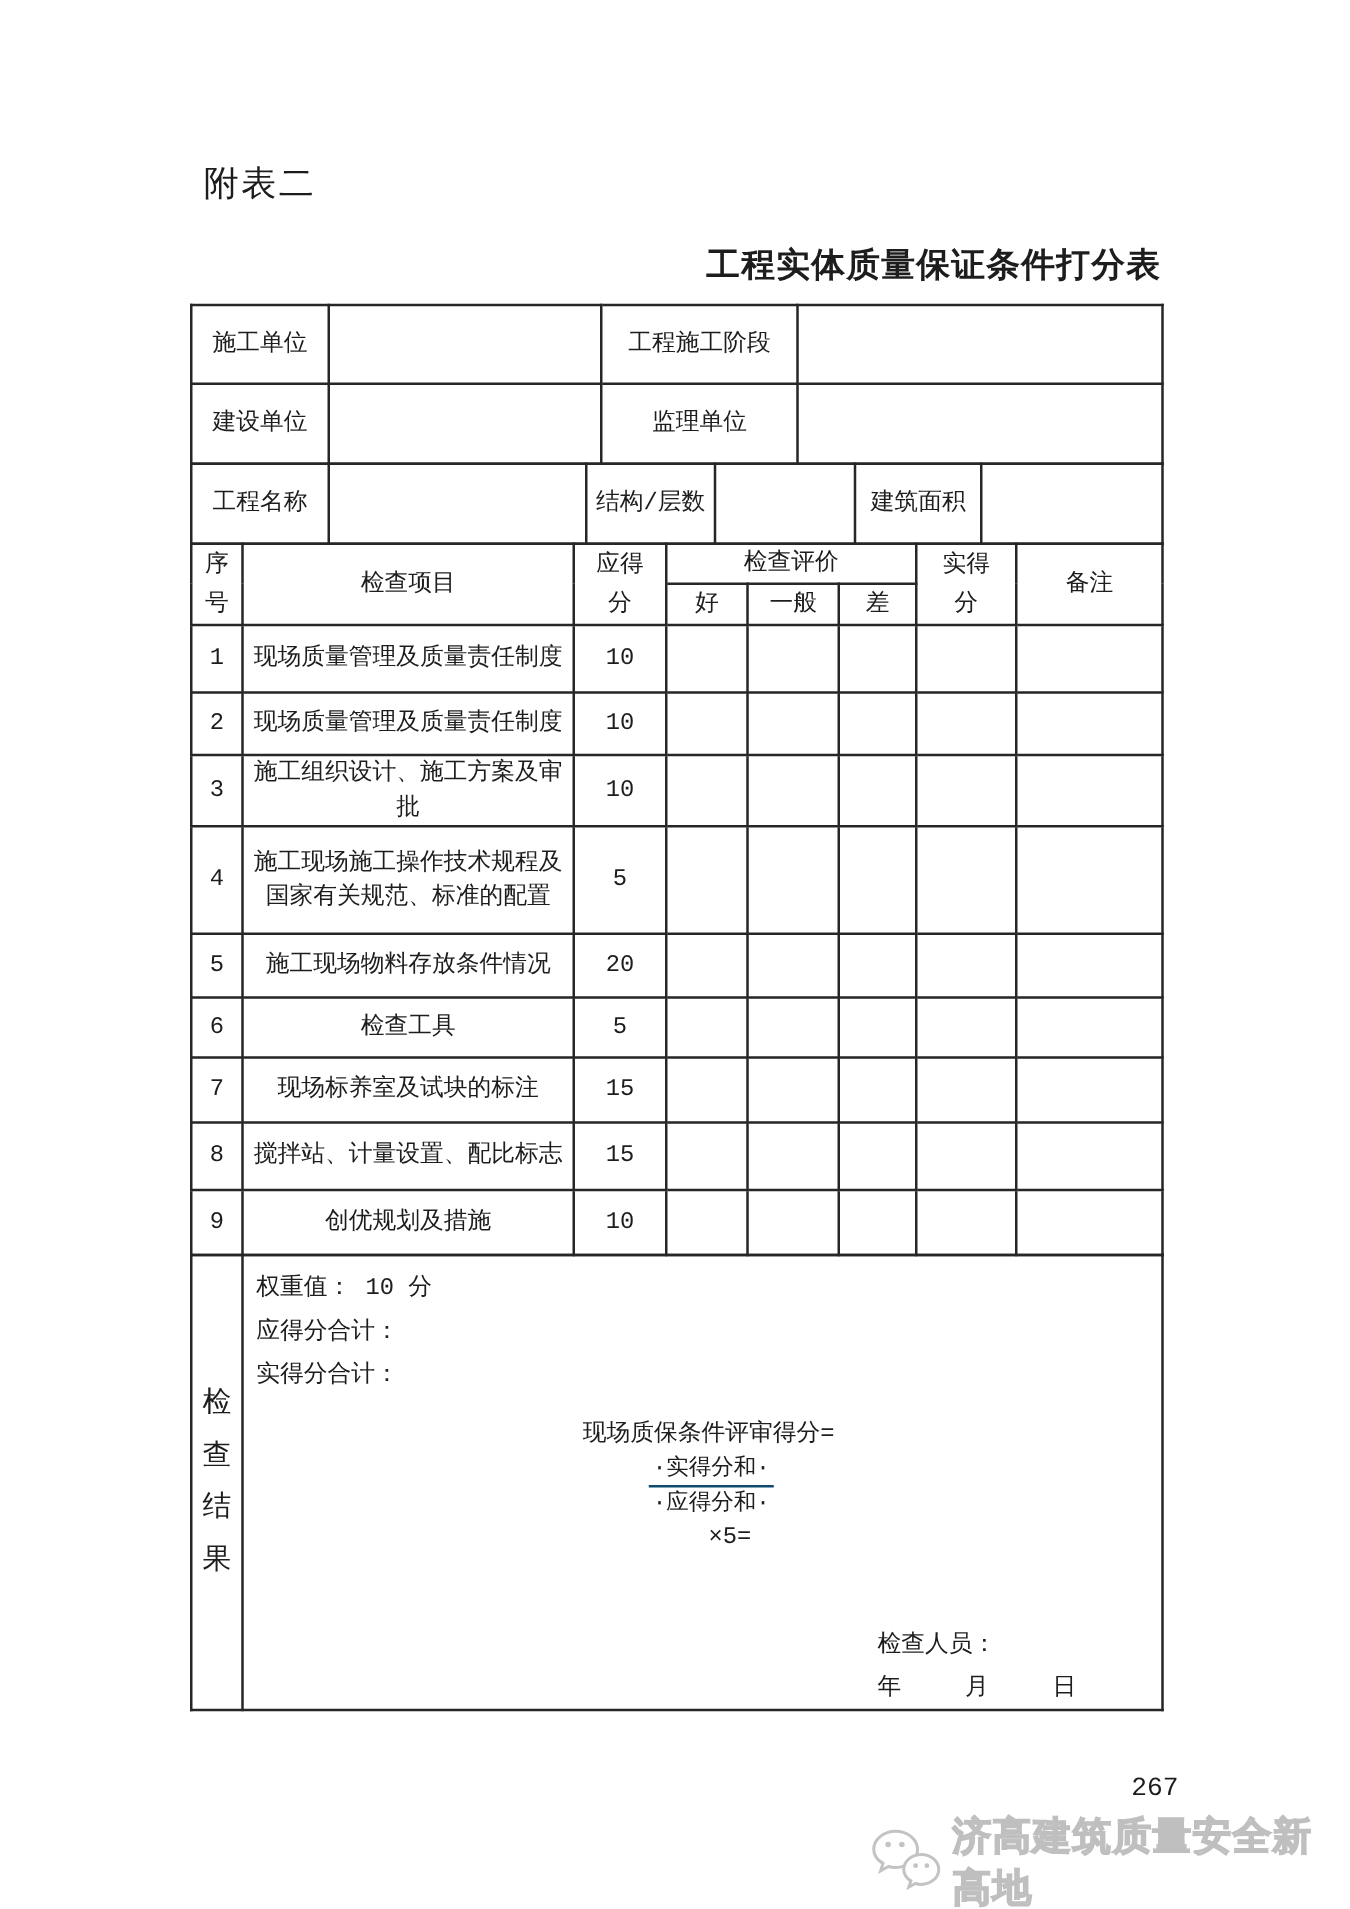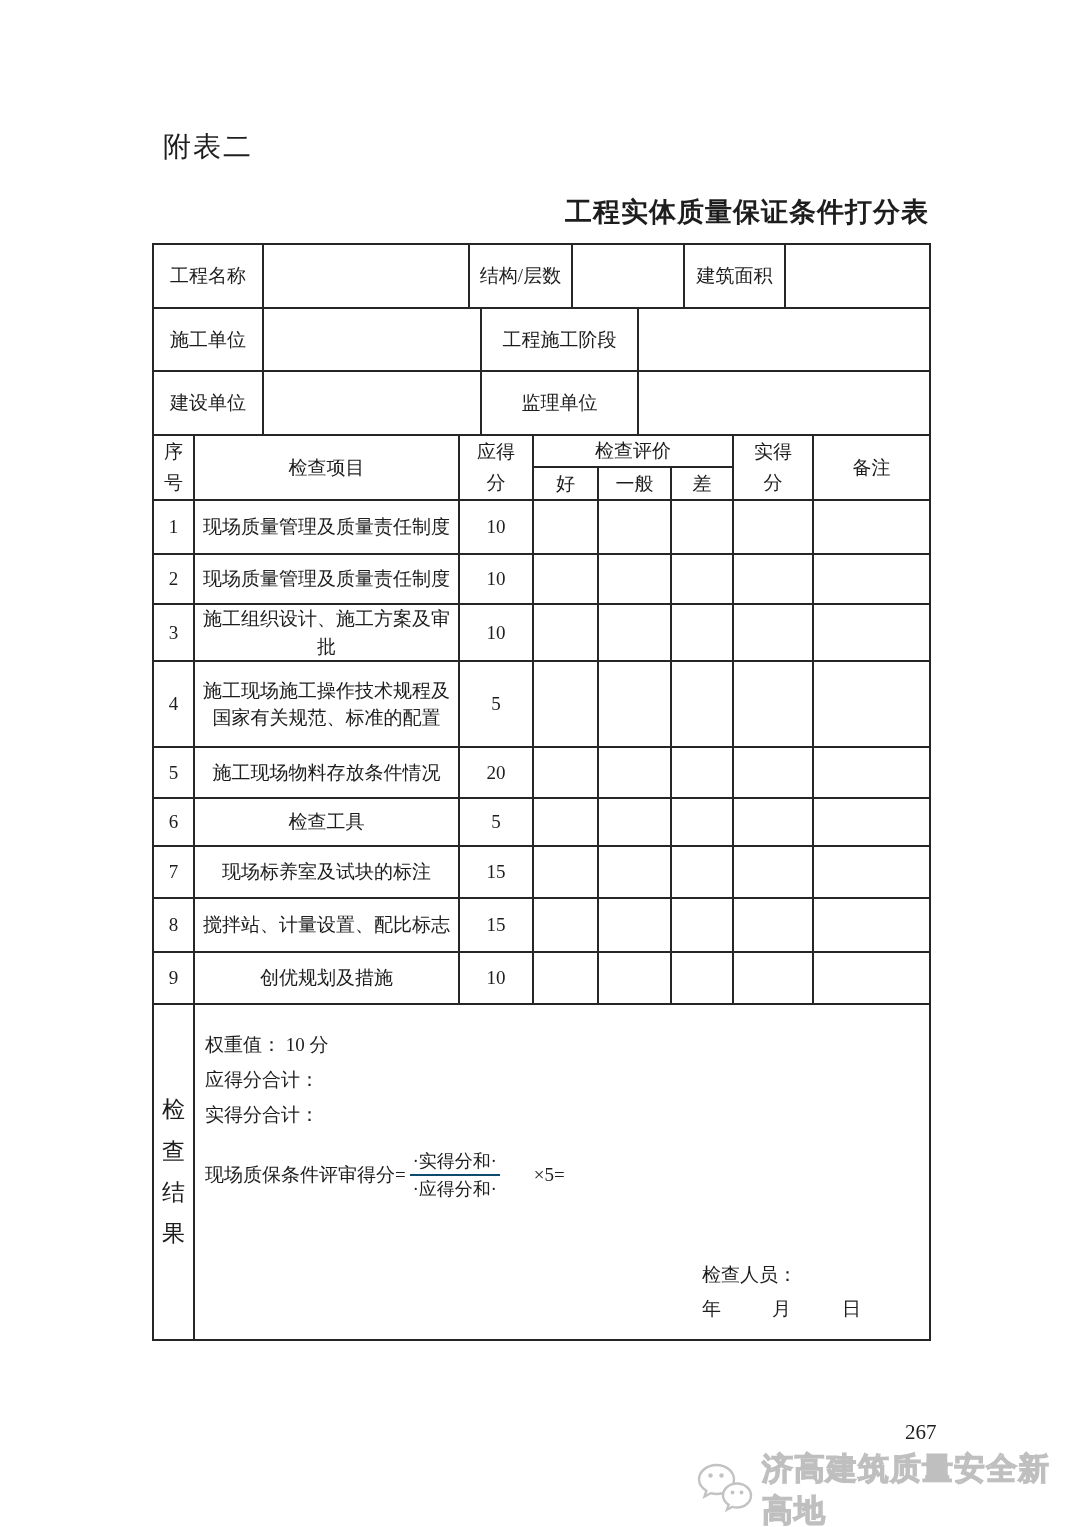--- a/index.html
+++ b/index.html
@@ -1,35 +1,35 @@
 <!DOCTYPE html>
 <html lang="zh"><head>
 <meta charset="utf-8">
 <style>
   html,body{margin:0;padding:0;}
   body{
     width:1080px;height:1527px;background:#ffffff;position:relative;
     font-family:"Liberation Serif","DejaVu Serif",serif;color:#1d1d1d;
   }
-  .page{position:absolute;inset:0;}
+  .page{position:absolute;inset:0;font-family:Liberation Mono, monospace;}
   .appendix{position:absolute;left:163px;top:128px;font-size:28px;letter-spacing:2px;}
   .doc-title{position:absolute;left:152px;top:194px;width:777px;text-align:right;
     font-size:27px;font-weight:bold;letter-spacing:1px;}
   .tables{position:absolute;left:152px;top:243px;width:777px;}
   table{border-collapse:collapse;table-layout:fixed;width:777px;}
   .tables table + table{margin-top:-2px;}
   td,th{border:2px solid #262626;padding:0;text-align:center;vertical-align:middle;
     font-weight:normal;font-size:19px;line-height:1.45;overflow:hidden;}
   .narrow1{display:inline-block;width:1.15em;line-height:1.6;}
   .narrow2{display:inline-block;width:2.2em;line-height:1.6;}
   .vlabel{display:inline-block;width:1.15em;line-height:1.8;font-size:23px;}
   .result-cell{vertical-align:middle;text-align:left;}
   .result-content{padding:8px 0 0 10px;font-size:19px;}
   .rline{line-height:35px;}
-  .formula{display:flex;align-items:center;margin-top:16px;}
+  .formula{display:flex;align-items:center;margin-top:16px;flex-direction:column;}
   .frac{display:inline-flex;flex-direction:column;align-items:center;
     font-size:18px;line-height:26px;margin-left:4px;}
   .frac .num{border-bottom:2px solid #0c4a6e;padding:0 3px;}
   .frac .den{padding:0 3px;}
   .fsuffix{margin-left:34px;}
   .sig{margin-left:497px;margin-top:56px;line-height:34px;}
   .sig-date{letter-spacing:16px;}
   .pagenum{position:absolute;left:905px;top:1420px;width:70px;text-align:left;font-size:21px;}
   .watermark{position:absolute;left:693px;top:1448px;display:flex;align-items:center;gap:5px;}
   .wm-text{font-size:31px;font-weight:bold;letter-spacing:1px;color:#e7e7e7;
@@ -43,56 +43,56 @@
 
   <div class="appendix">附表二</div>
 
   <div class="doc-title">工程实体质量保证条件打分表</div>
 
   <div class="tables">
 
     <table>
       <colgroup>
           <col style="width:110px">
+          <col style="width:218px">
+          <col style="width:157px">
+          <col style="width:292px">
+        </colgroup>
+      <tbody>
+          <tr style="height:63px">
+        <td>施工单位</td>
+        <td class="blankcell"></td>
+        <td>工程施工阶段</td>
+        <td class="blankcell"></td>
+      </tr>
+      <tr style="height:64px">
+        <td>建设单位</td>
+        <td class="blankcell"></td>
+        <td>监理单位</td>
+        <td class="blankcell"></td>
+      </tr>
+    </tbody>
+      </table>
+
+    <table>
+      <colgroup>
+          <col style="width:110px">
           <col style="width:206px">
           <col style="width:103px">
           <col style="width:112px">
           <col style="width:101px">
           <col style="width:145px">
         </colgroup>
       <tbody>
           <tr style="height:64px">
         <td>工程名称</td>
         <td class="blankcell"></td>
         <td>结构/层数</td>
         <td class="blankcell"></td>
         <td>建筑面积</td>
-        <td class="blankcell"></td>
-      </tr>
-    </tbody>
-      </table>
-
-    <table>
-      <colgroup>
-          <col style="width:110px">
-          <col style="width:218px">
-          <col style="width:157px">
-          <col style="width:292px">
-        </colgroup>
-      <tbody>
-          <tr style="height:63px">
-        <td>施工单位</td>
-        <td class="blankcell"></td>
-        <td>工程施工阶段</td>
-        <td class="blankcell"></td>
-      </tr>
-      <tr style="height:64px">
-        <td>建设单位</td>
-        <td class="blankcell"></td>
-        <td>监理单位</td>
         <td class="blankcell"></td>
       </tr>
     </tbody>
       </table>
 
     <table>
       <colgroup>
           <col style="width:41px">
           <col style="width:265px">
           <col style="width:74px">

